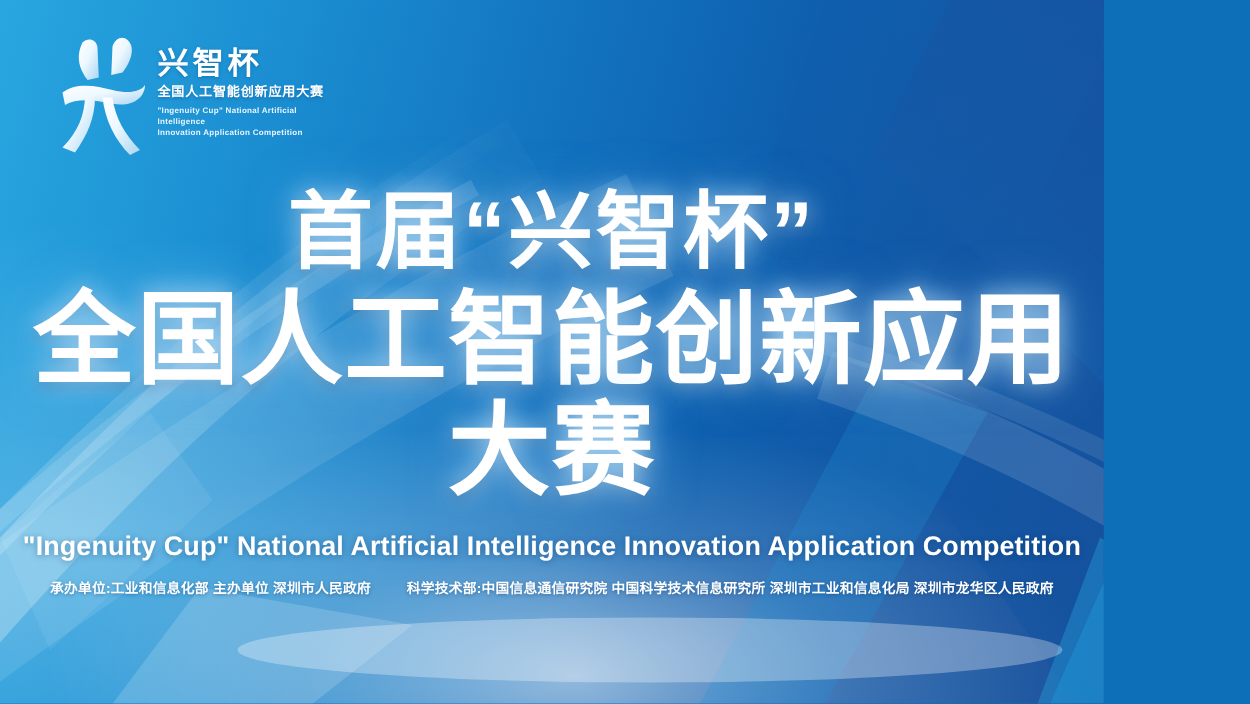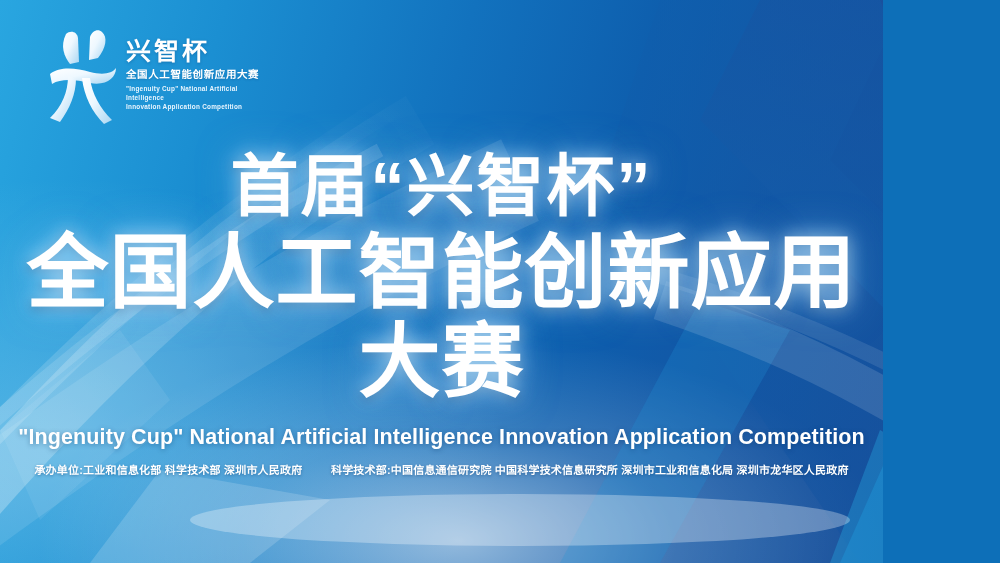--- a/index.html
+++ b/index.html
@@ -166,18 +166,18 @@
     </div>
   </div>
 
   <div class="title-wrap">
     <div class="title-1">首届“兴智杯”</div>
     <div class="title-2">全国人工智能创新应用大赛</div>
     <div class="title-en">"Ingenuity Cup" National Artificial Intelligence Innovation Application Competition</div>
   </div>
 
   <div class="orgs">
-    <span>承办单位:</span><span>工业和信息化部 科学技术部 深圳市人民政府</span>
+    <span>承办单位:</span><span>工业和信息化部 主办单位 深圳市人民政府</span>
     <span class="gap"></span>
     <span>科学技术部:</span><span>中国信息通信研究院 中国科学技术信息研究所 深圳市工业和信息化局 深圳市龙华区人民政府</span>
   </div>
 
 </div>
 
 </body></html>

